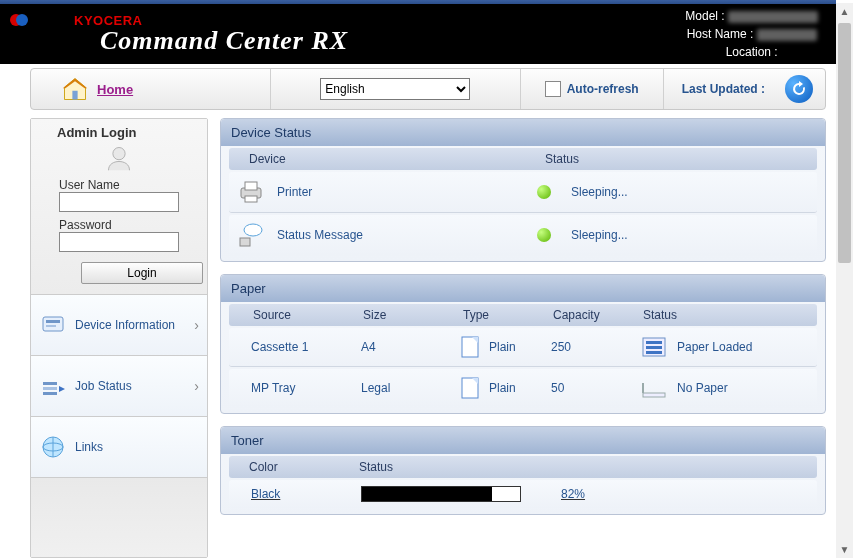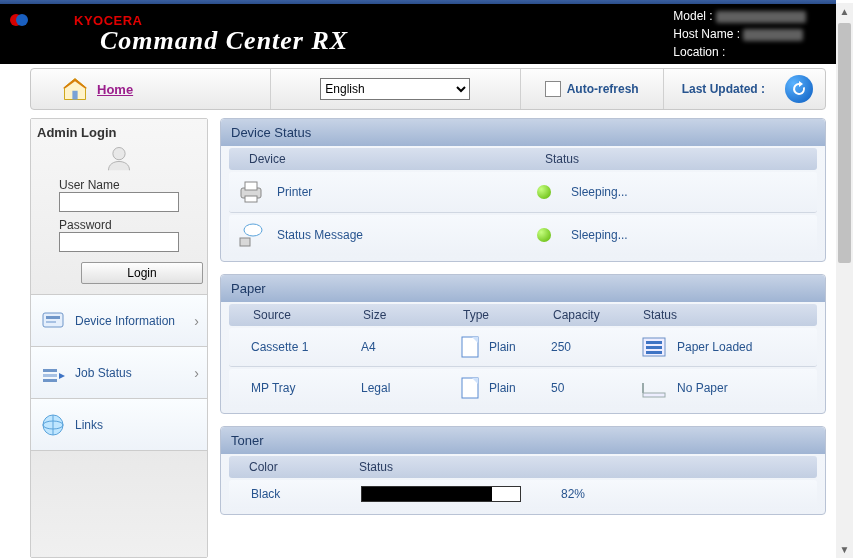--- a/index.html
+++ b/index.html
@@ -13,21 +13,21 @@
   
   .topbar { height: 4px; background: linear-gradient(#3a5fa0, #2b4e8b); }
   .header { background: #000; color: #fff; height: 60px; display: flex; align-items: center; position: relative; padding-left: 10px; }
   .brand-block { display:flex; align-items:flex-start; flex-direction:column; }
   .brand-logo { display:flex; align-items:center; gap:4px; margin-bottom:2px; }
   .kyo-dot { width:12px; height:12px; border-radius:50%; background:#d40000; display:inline-block; position:relative; }
   .kyo-dot::after { content:''; position:absolute; left:6px; width:12px; height:12px; border-radius:50%; background:#1a5fbf; }
   .kyo-text { color:#e00000; font-weight:bold; font-size:13px; letter-spacing:0.5px; margin-left:16px;padding-left:32px;}
   .cc-title { font-style: italic; font-weight: bold; font-size: 26px; color:#fff; letter-spacing:1px; font-family: "Georgia", serif;}
   .cc-title .rx { font-style: italic; font-weight: bold; }
-  .host-info { margin-left:auto; text-align:left; font-size:12px; padding-right:30px; line-height:18px;}
+  .host-info { margin-left:auto; text-align:center; font-size:12px; padding-right:18px; line-height:18px;}
   .host-info .blur { display:inline-block; width:90px; height:12px; background: rgba(120,120,120,0.8); filter: blur(2px); border-radius:2px; vertical-align:middle;}
 
   
   .toolbar { height: 42px; background: linear-gradient(#fdfdfd, #e9e9e9); border: 1px solid #c8c8c8; border-radius: 4px; margin: 4px 10px 0 30px; display:flex; align-items:center;}
   .tool-home { display:flex; align-items:center; gap:8px; padding: 0 30px; border-right: 1px solid #d0d0d0; height:100%; width:240px;}
   .home-icon { width:28px; height:28px; }
   .home-link { color:#9b1e8c; text-decoration: underline; font-weight:bold; font-size:13px;}
   .tool-lang { flex:1; display:flex; justify-content:center; align-items:center; border-right:1px solid #d0d0d0; height:100%;}
   .lang-select { width:150px; height:22px; font-size:12px; background:#fff; border:1px solid #777;}
   .tool-auto { display:flex; align-items:center; gap:6px; padding:0 24px; border-right:1px solid #d0d0d0; height:100%; color:#27548f; font-weight:bold;}
@@ -35,28 +35,28 @@
   .tool-refresh { display:flex; align-items:center; gap:20px; padding:0 12px 0 18px; color:#27548f; font-weight:bold;}
   .refresh-btn { width:28px; height:28px; border-radius:50%; background: radial-gradient(circle at 30% 30%, #5ab3ff, #0a5bbf); border: none; cursor:pointer; position:relative;}
   .refresh-btn svg { position:absolute; left:5px; top:5px;}
 
   
   .body-row { flex:1; display:flex; padding: 8px 10px 0 30px; gap:12px; overflow:hidden;}
 
   
   .sidebar { width: 178px; background: #fafafa; border:1px solid #ccc; border-radius:2px; display:flex; flex-direction:column;}
   .login-sec { padding: 6px 6px 10px 6px; border-bottom:1px solid #ccc; background: linear-gradient(#f7f7f7,#ececec);}
-  .login-title { font-weight:bold; font-size:13px; margin-bottom:4px;}
+  .login-title { font-weight:bold; font-size:13px; margin-bottom:4px;margin-left:20px;}
   .login-row { display:flex; align-items:center; gap:4px;flex-direction:column; }
   .avatar-icon { width:28px; height:28px;}
   .login-inputs { flex:1; }
   .login-label { font-size:12px; color:#333; margin-top:2px;}
   .login-input { width: 120px; height:20px; border:1px solid #888; background:#fff; font-size:12px; margin-bottom:4px;}
   .login-btn { width: 122px; height:22px; margin-left:44px; margin-top:6px; background: linear-gradient(#fefefe,#e2e2e2); border:1px solid #999; border-radius:2px; font-size:12px;}
-  .nav-item { height:52px; border-bottom:1px solid #ccc; display:flex; align-items:center; gap:8px; padding:0 8px; position:relative; background: linear-gradient(#fafdff,#eef3f9);}
+  .nav-item { height:61px; border-bottom:1px solid #ccc; display:flex; align-items:center; gap:8px; padding:0 8px; position:relative; background: linear-gradient(#fafdff,#eef3f9);}
   .nav-item .chev { margin-left:auto; color:#888; font-size:14px;}
   .nav-icon { width:28px; height:28px; display:flex; align-items:center; justify-content:center;}
   .nav-label { color:#27548f; font-size:12px;}
   .nav-fill { flex:1; background: linear-gradient(#e9e9e9,#f0f0f0);}
 
   
   .main { flex:1; display:flex; flex-direction:column; gap:12px; overflow:hidden;}
   .panel { border:1px solid #b9c3d5; border-radius:4px; background: linear-gradient(#f4f7fb,#eef2f8); }
   .panel-title { background: linear-gradient(#c7d3e6,#9fb4d3); color:#1e3a66; font-size:13px; padding:6px 10px; border-top-left-radius:4px; border-top-right-radius:4px;}
   .panel-body { padding: 2px 8px 6px 8px;}
@@ -292,21 +292,21 @@
         </div>
 
         <div class="panel">
           <div class="panel-title">Toner</div>
           <div class="panel-body">
             <div class="thead-row col-head">
               <div class="t-col" style="margin-left:4px">Color</div>
               <div class="t-stat">Status</div>
               <div class="t-pct"></div>
             </div>
-            <div class="drow" style="border-bottom:none;">
+            <div class="drow" style="border-bottom:none;text-decoration:underline;">
               <div class="t-col cell" style="margin-left:14px">Black</div>
               <div class="t-stat">
                 <span class="toner-bar-wrap">
                   <span class="toner-bar-fill" id="toner-fill" style="width: 82%;"></span>
                 </span>
               </div>
               <div class="t-pct">82%</div>
             </div>
           </div>
         </div>

